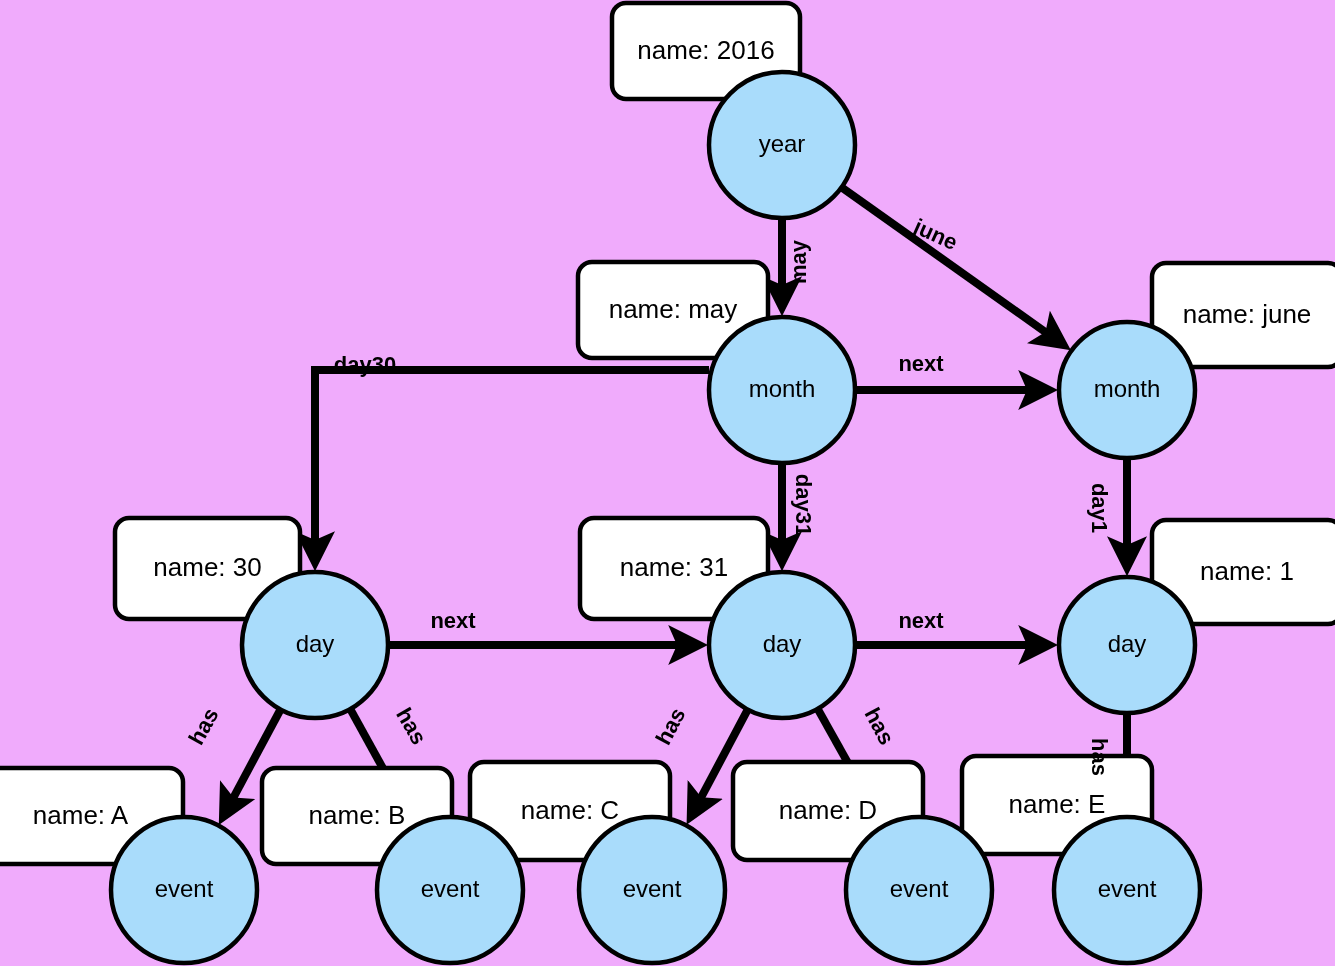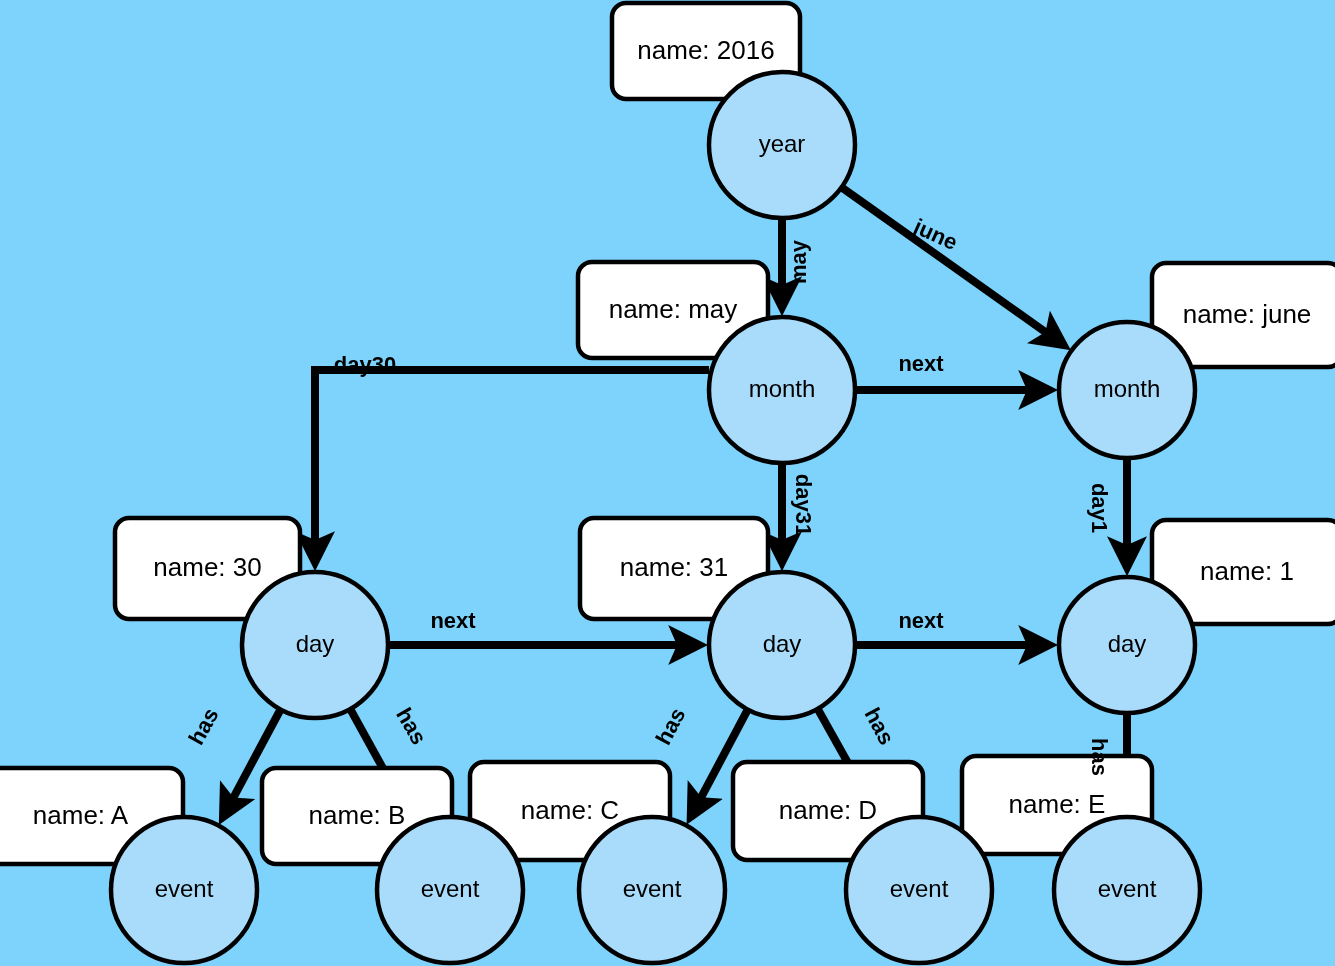--- a/index.html
+++ b/index.html
@@ -4,21 +4,21 @@
 <style>
   html, body {
     margin: 0;
     padding: 0;
     background: #808080;
   }
   #canvas-wrap {
     position: relative;
     width: 1335px;
     height: 966px;
-    background: #7dd3fc;
+    background: #f0abfc;
     overflow: hidden;
     font-family: "Liberation Sans", sans-serif;
     text-decoration: underline;
   }
   svg#graph {
     position: absolute;
     top: 0; left: 0;
     width: 1335px;
     height: 966px;
     display: block;

